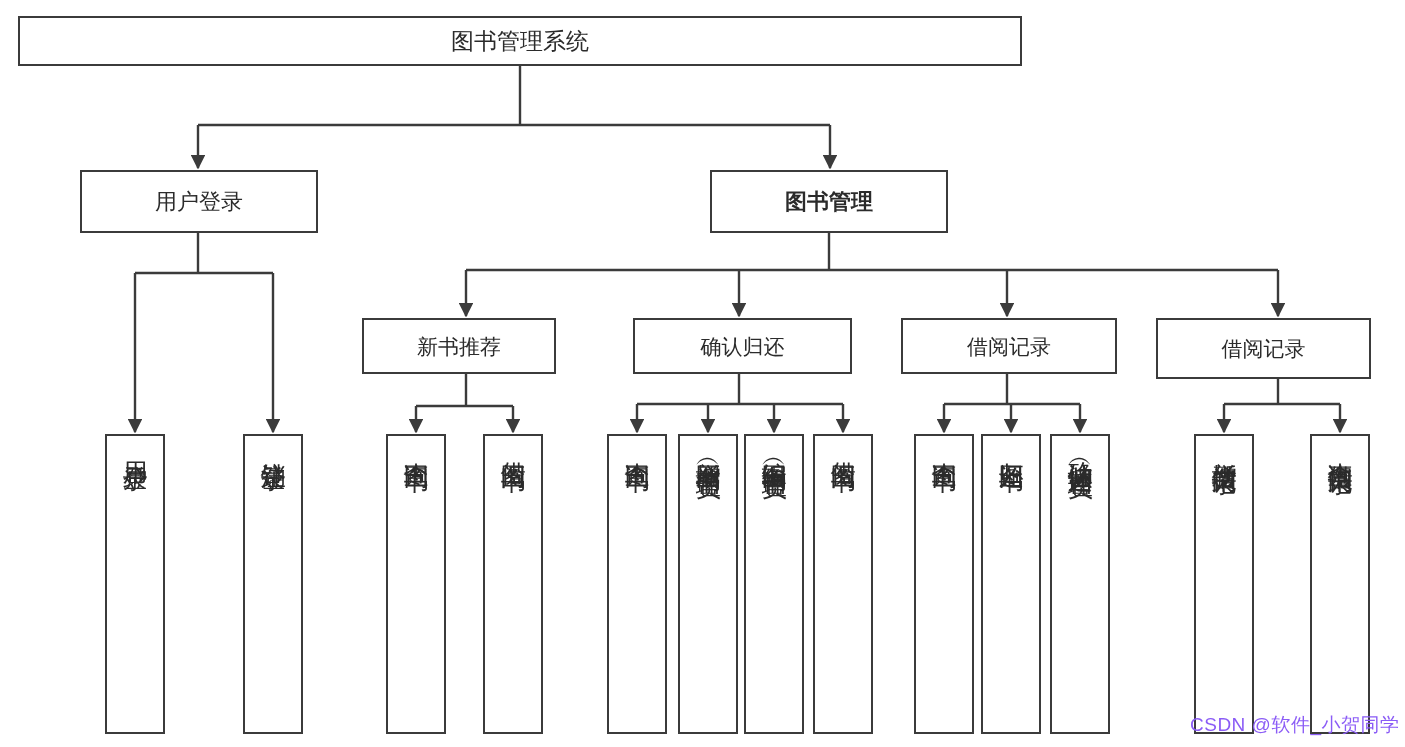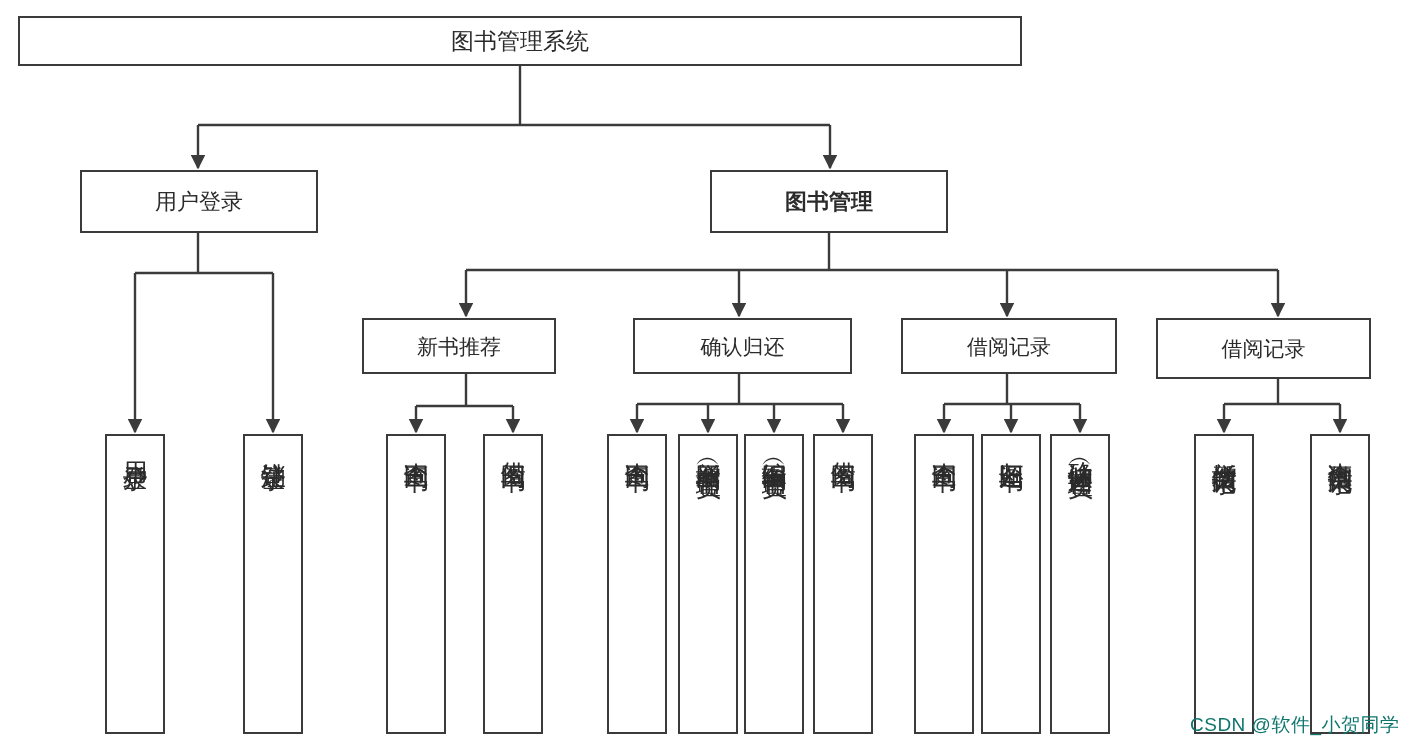--- a/index.html
+++ b/index.html
@@ -62,21 +62,21 @@
   }
   .htext {
     white-space: nowrap;
     line-height: 1;
   }
   .watermark {
     position: absolute;
     left: 1190px;
     top: 712px;
     font-size: 19px;
-    color: #0f766e;
+    color: #8b5cf6;
     white-space: nowrap;
     letter-spacing: 0.5px;
   }
 </style>
 </head>
 <body>
 
 <div id="canvas">
 
   <svg id="edges" viewBox="0 0 1405 747" xmlns="http://www.w3.org/2000/svg">

